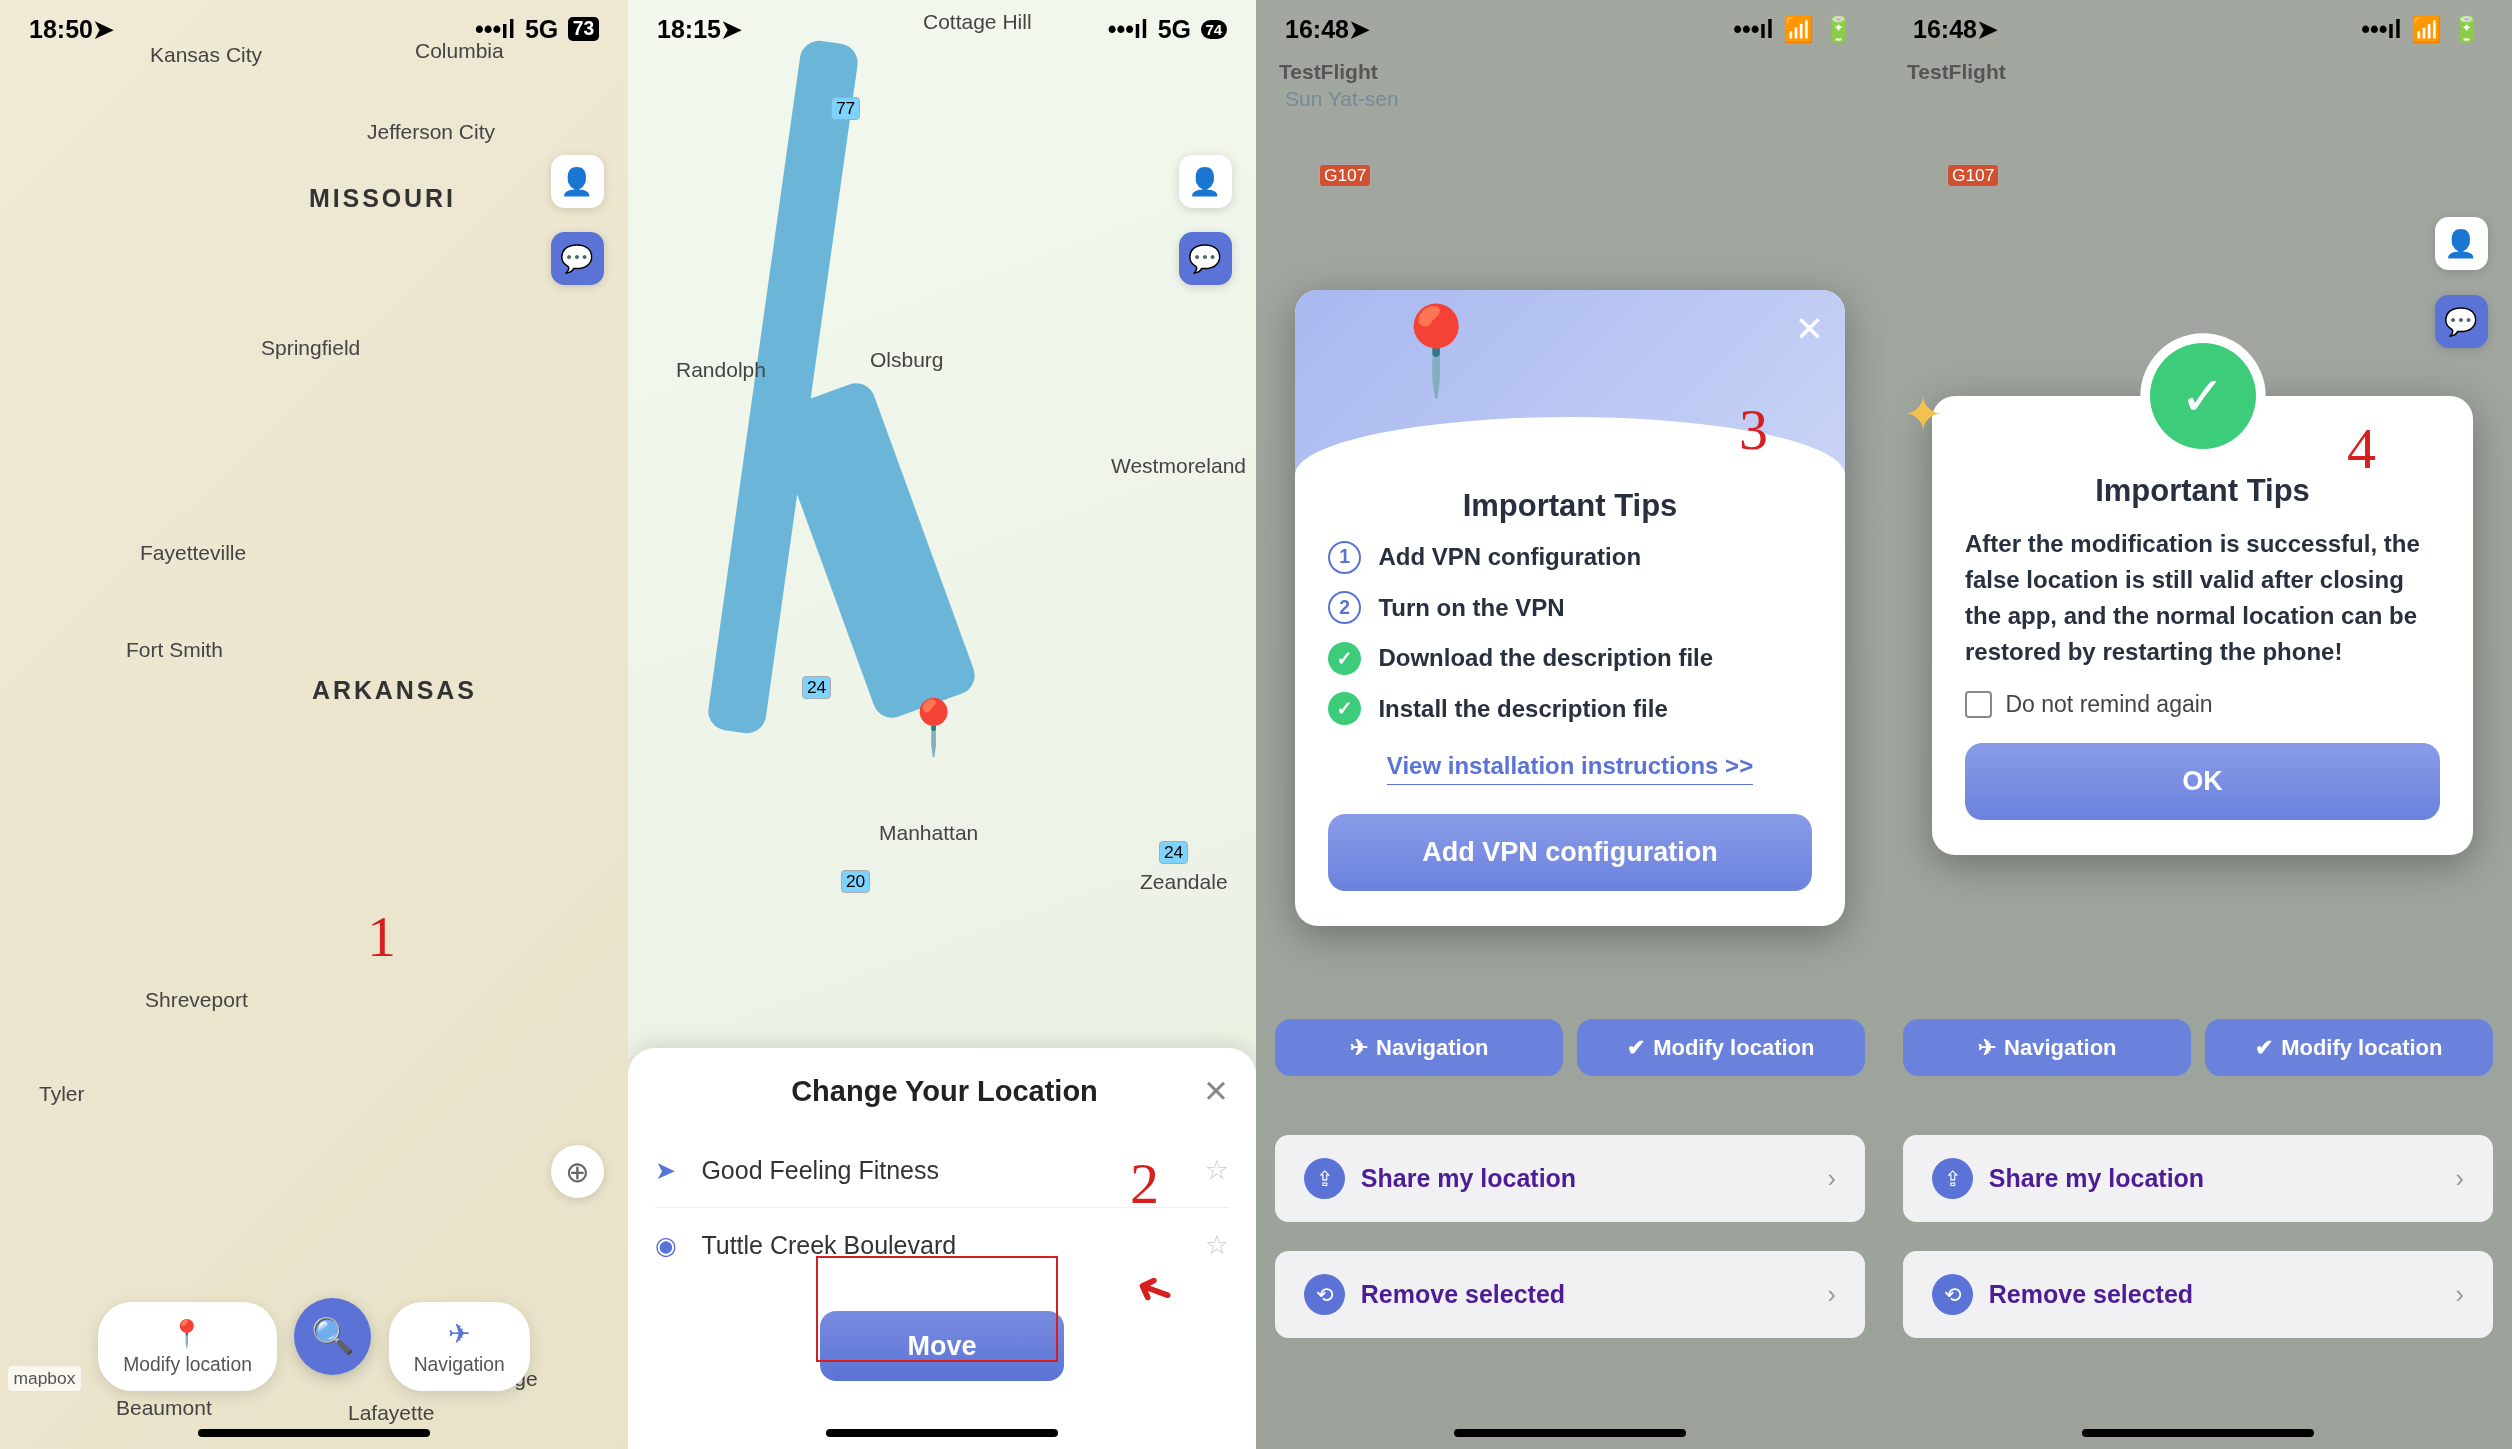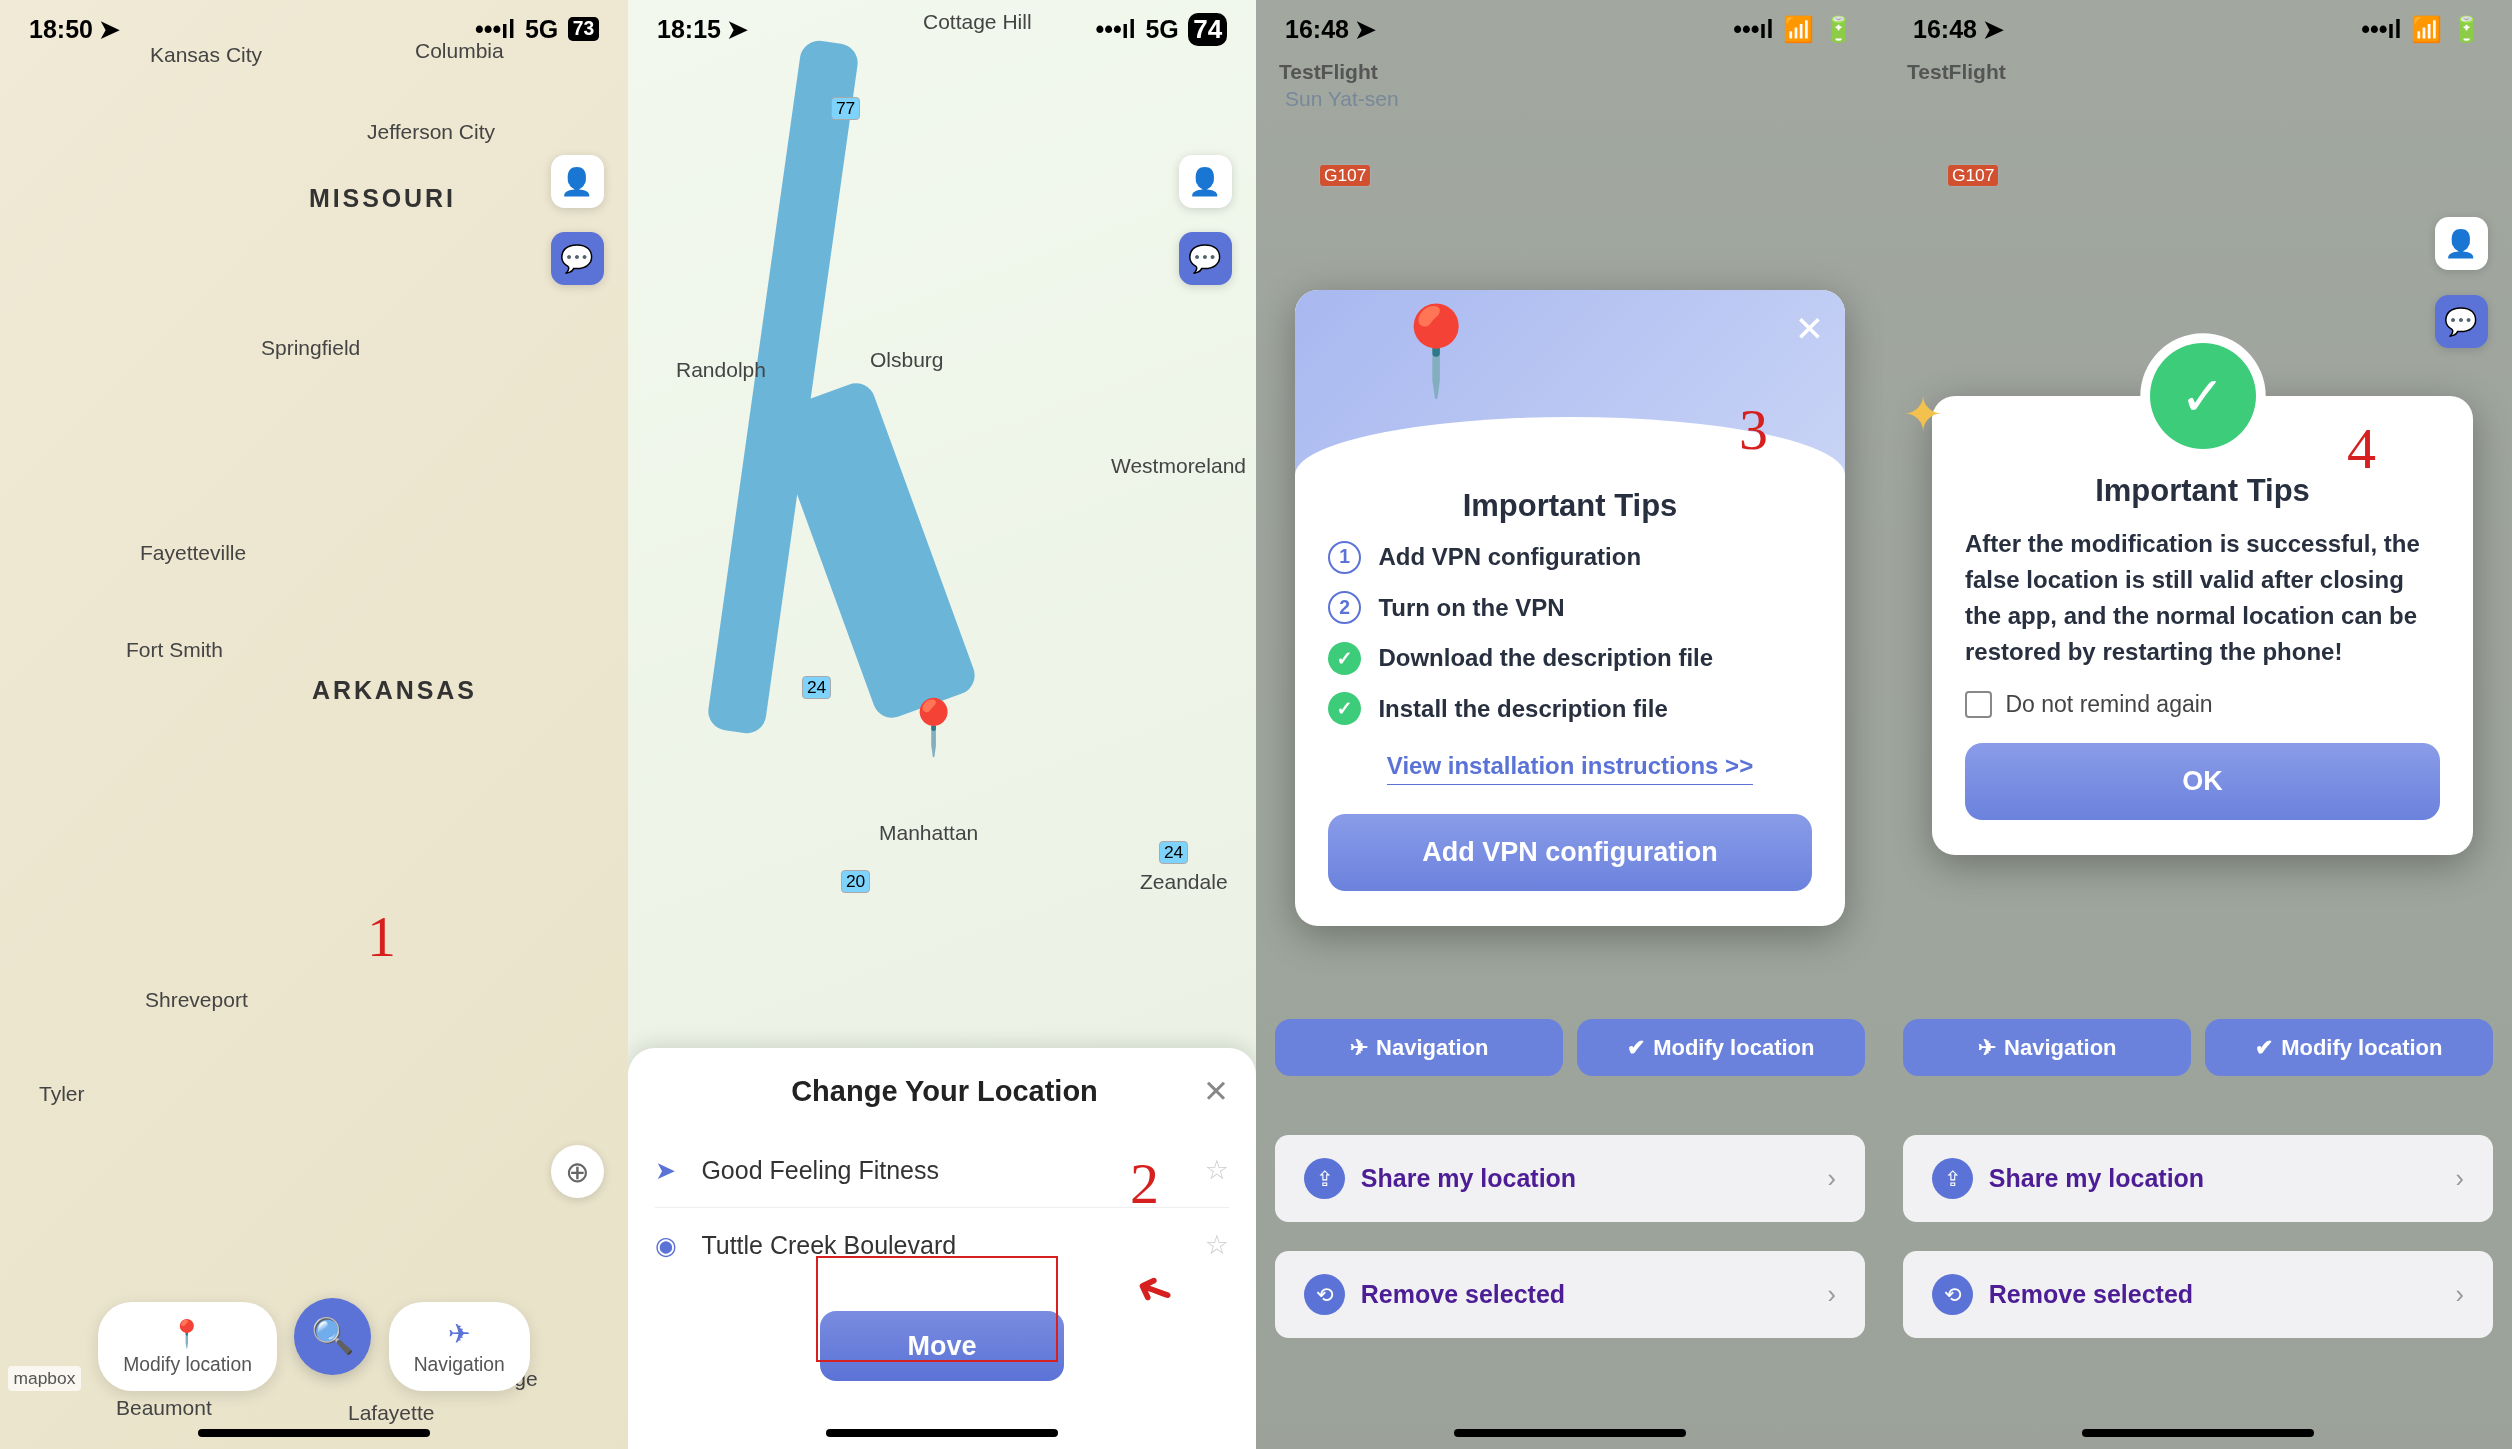--- a/index.html
+++ b/index.html
@@ -1,19 +1,19 @@
 <!DOCTYPE html>
 <html><head>
 <meta charset="utf-8">
 <style>
 * { box-sizing: border-box; margin: 0; padding: 0; font-family: -apple-system, BlinkMacSystemFont, sans-serif; }
 body { display: flex; width: 2512px; height: 1449px; overflow: hidden; background: #ddd; }
 .phone { position: relative; width: 628px; height: 1449px; overflow: hidden; }
 .status-bar { position: absolute; top: 0; left: 0; right: 0; height: 58px; display: flex; justify-content: space-between; align-items: center; padding: 0 29px; z-index: 100; font-weight: 700; font-size: 25px; }
-.status-left { display: flex; gap: 6px; }
+.status-left { display: flex; gap: 0; }
 .status-right { display: flex; align-items: center; gap: 9.7px; }
 .map-bg { position: absolute; inset: 0; }
 .p1 .map-bg { background: linear-gradient(135deg,#f0ead6,#e8e2c8); }
 .p2 .map-bg { background: linear-gradient(160deg,#f2f8ed,#e9f0e2); }
 .p3 .map-bg, .p4 .map-bg { background: linear-gradient(#e6f0e4,#dde8da); filter: brightness(0.85); }
 .dim-overlay { position:absolute; inset:0; background: rgba(60,60,60,0.25); }
 .city-label { position: absolute; font-size: 21px; color: #444; }
 .state-label { position: absolute; font-size: 25px; font-weight: 700; letter-spacing: 2.9px; color: #333; }
 .road-label { position:absolute; font-size: 17.4px; background:#7dd3fc; border:1px solid #aaa; border-radius:3.9px; padding:0 3.9px; }
 .annotation-number { position: absolute; font-family: Georgia, serif; font-size: 58px; color: #d62020; }
@@ -152,21 +152,21 @@
   <div class="pin" style="top:696px; left:272px">📍</div>
 
   <div class="status-bar">
     <div class="status-left">
       <span>18:15</span>
       <span>➤</span>
     </div>
     <div class="status-right">
       <span>•••ıl</span>
       <span>5G</span>
-      <span style="background:#000;color:#fff;padding:1px 4.8px;border-radius:10px;font-size:26px">74</span>
+      <span style="background:#000;color:#fff;padding:1px 4.8px;border-radius:10px;font-size:15px">74</span>
     </div>
   </div>
 
   <div class="float-btn" style="top:155px;right:24px">
       <span>👤</span>
     </div>
   <div class="float-btn" style="top:232px;right:24px;background:#5b73d6;color:#fff">
       <span>💬</span>
     </div>
 

